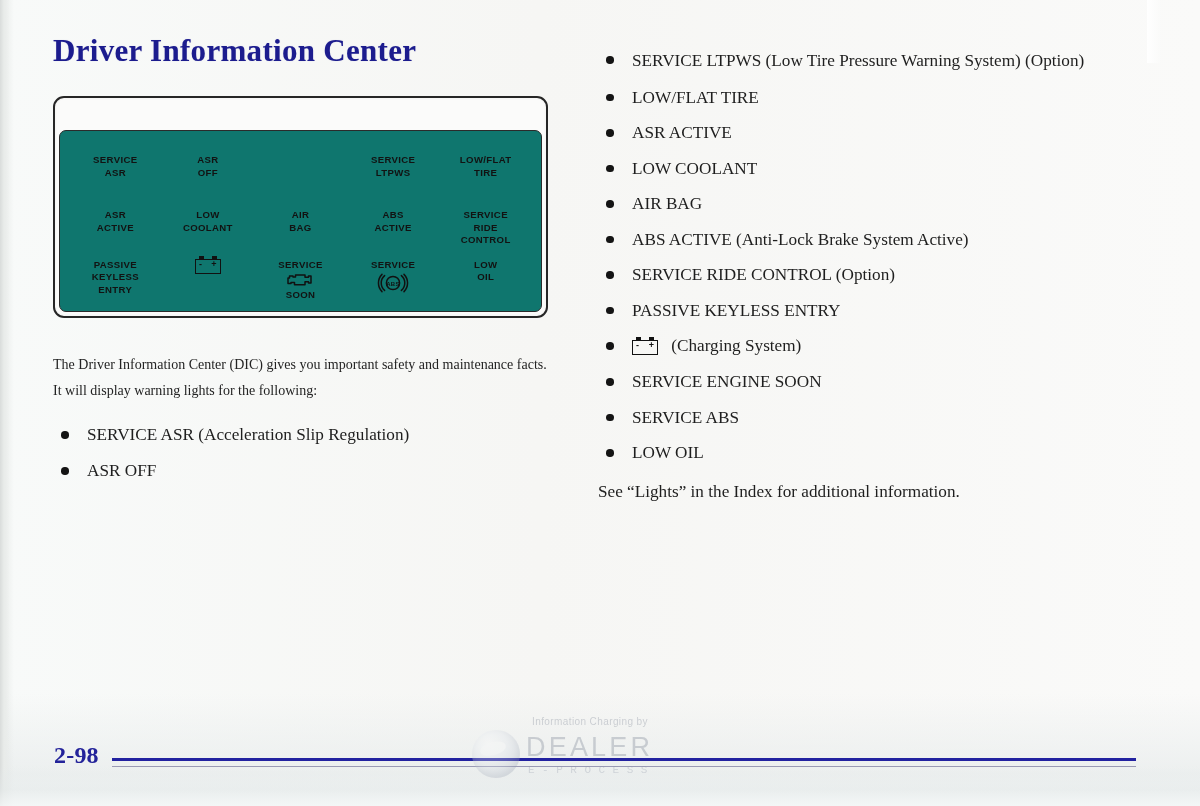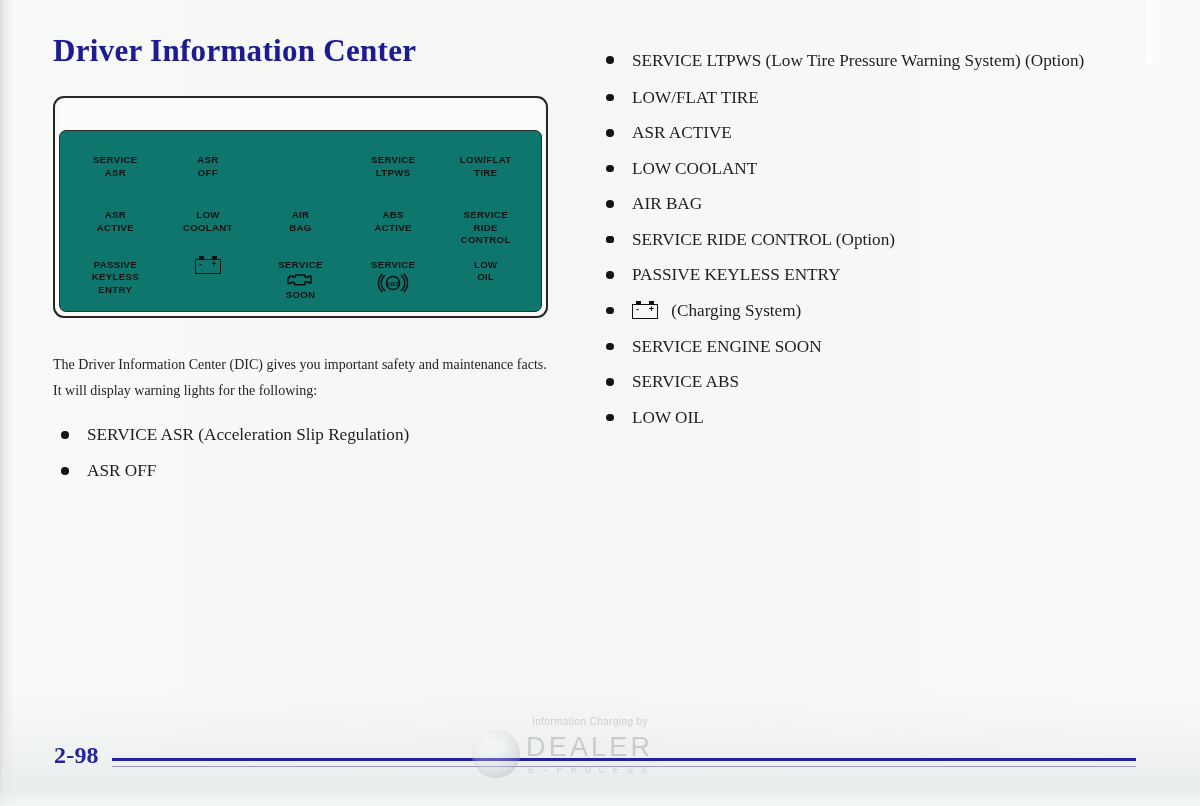--- a/index.html
+++ b/index.html
@@ -430,20 +430,21 @@
         <li>
           <span class="bullet-dot"></span>
           <span>LOW COOLANT</span>
         </li>
         <li>
           <span class="bullet-dot"></span>
           <span>AIR BAG</span>
         </li>
         <li>
           <span class="bullet-dot"></span>
+          <span>ABS ACTIVE (Anti-Lock Brake System Active)</span>
         </li>
         <li>
           <span class="bullet-dot"></span>
           <span>SERVICE RIDE CONTROL (Option)</span>
         </li>
         <li>
           <span class="bullet-dot"></span>
           <span>PASSIVE KEYLESS ENTRY</span>
         </li>
 
@@ -466,20 +467,21 @@
           <span class="bullet-dot"></span>
           <span>SERVICE ABS</span>
         </li>
         <li>
           <span class="bullet-dot"></span>
           <span>LOW OIL</span>
         </li>
 
       </ul>
 
+      <p id="see-lights-note">See “Lights” in the Index for additional information.</p>
 
     </div>
 
   </div>
 
   <div id="footer">
     <div id="page-number">2-98</div>
     <div id="footer-rule-thick"></div>
     <div id="footer-rule-thin"></div>
   </div>

